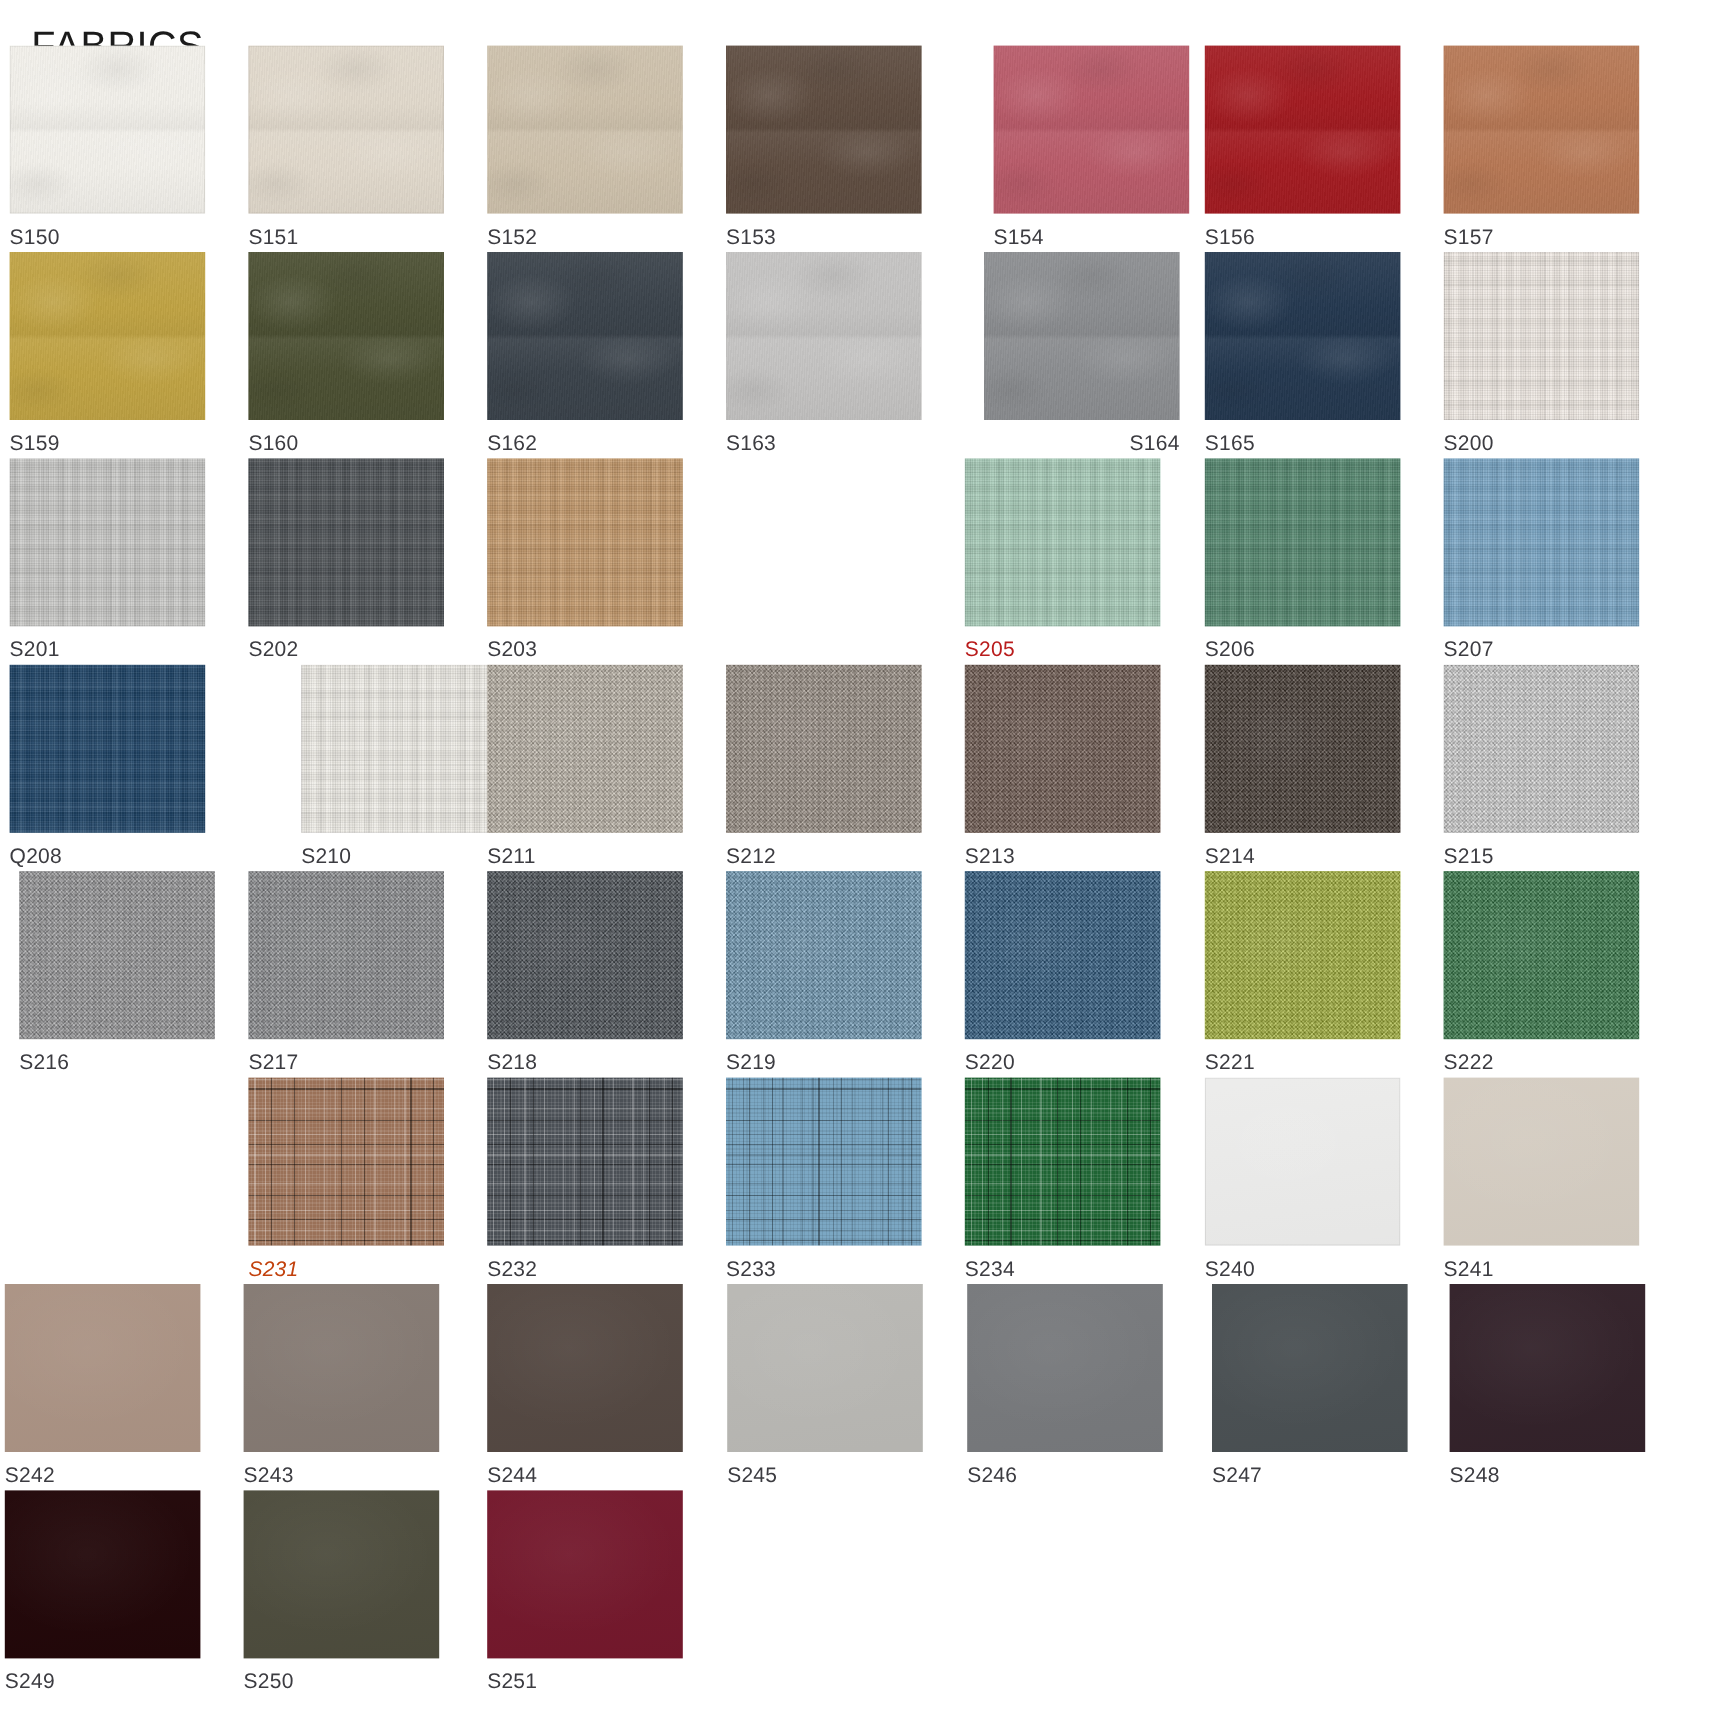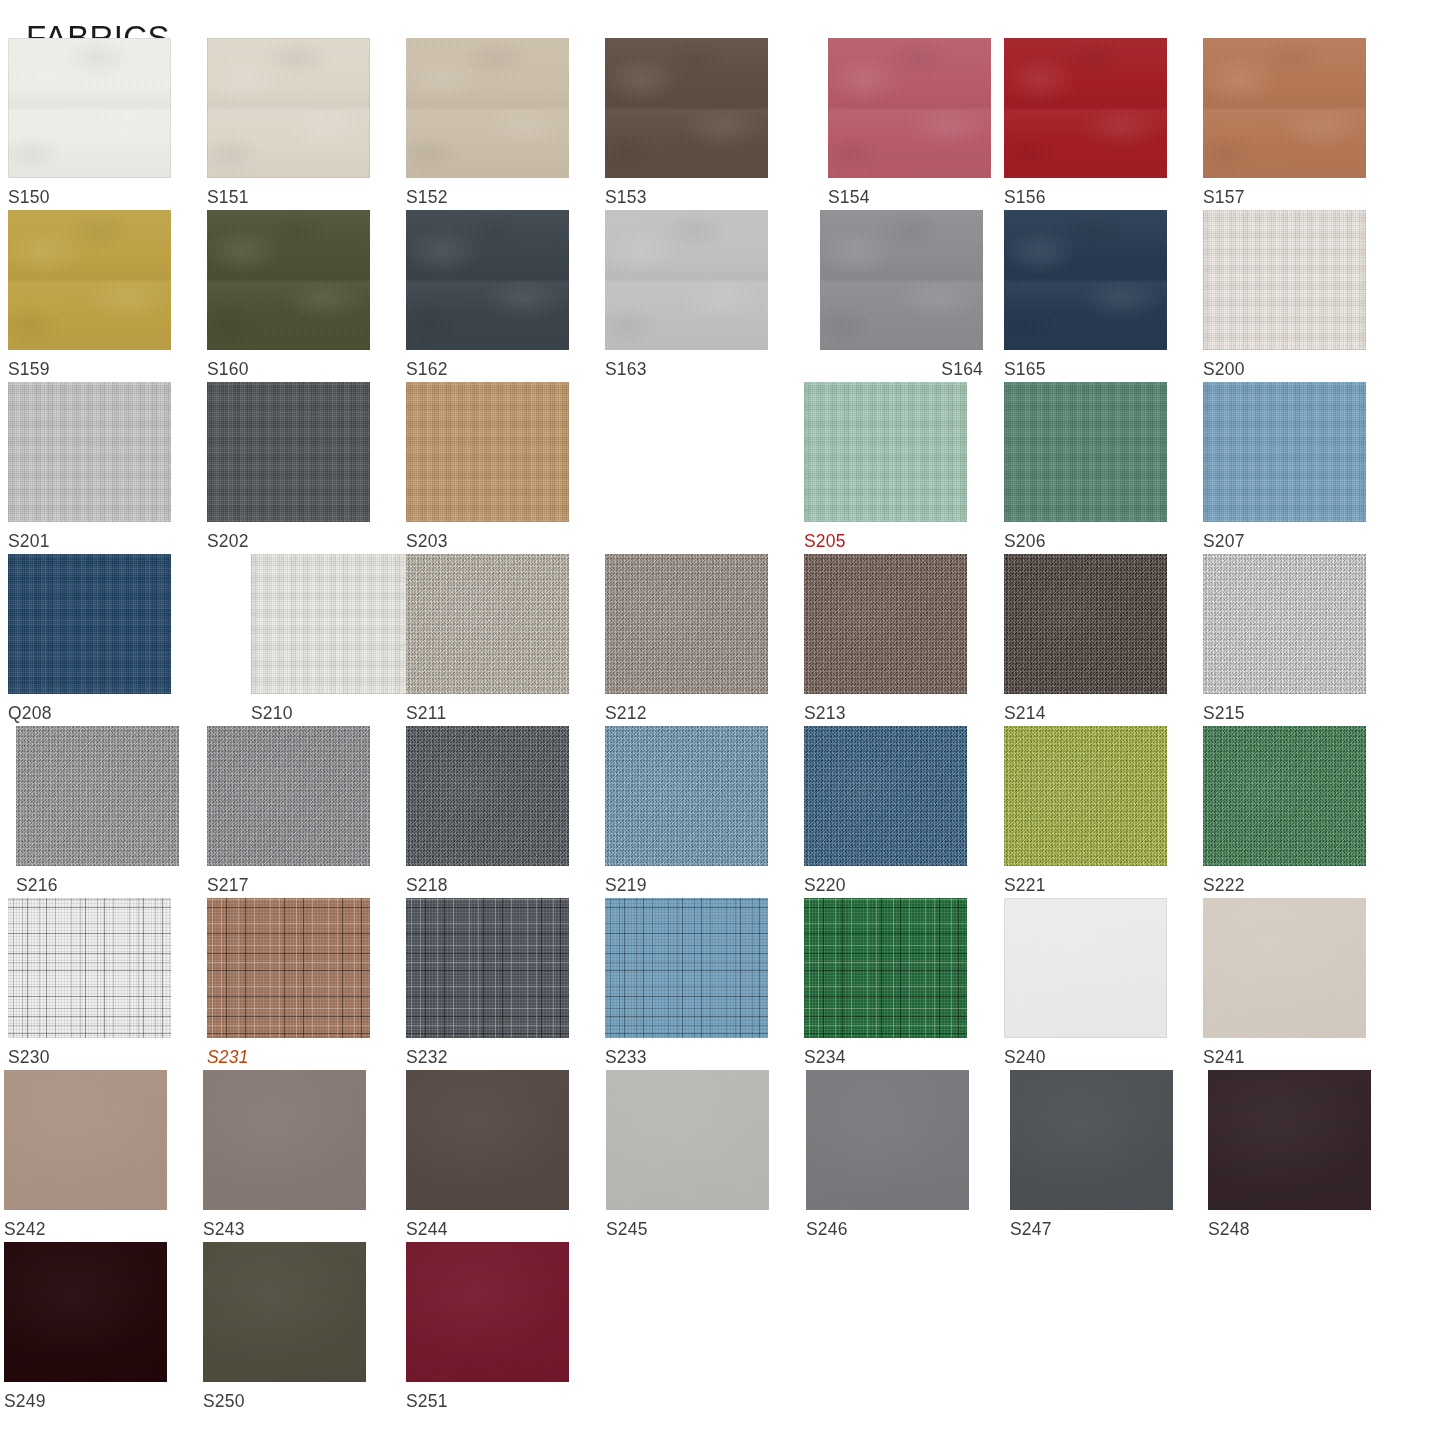--- a/index.html
+++ b/index.html
@@ -324,26 +324,20 @@
         <div class="label" style="color: rgb(60, 60, 65);">S221</div>
       </div>
       <div class="cell" style="left: 1203px;">
         <div class="swatch" title="S222" style="background: rgb(44, 119, 65);">
           <div class="tex heather"></div>
         </div>
         <div class="label" style="color: rgb(60, 60, 65);">S222</div>
       </div>
     </div>
     <div class="row">
-      <div class="cell" style="left: 8px;">
-        <div class="swatch edge" title="S230" style="background: rgb(240, 240, 240);">
-          <div class="tex hatch" style="--hd: rgba(0,0,0,.34); --hl: rgba(0,0,0,.18); --hf: rgba(0,0,0,.07);"></div>
-        </div>
-        <div class="label" style="color: rgb(60, 60, 65);">S230</div>
-      </div>
       <div class="cell" style="left: 207px;">
         <div class="swatch" title="S231" style="background: rgb(154, 113, 88);">
           <div class="tex hatch" style="--hd: rgba(0,0,0,.42); --hl: rgba(255,255,255,.26); --hf: rgba(255,255,255,.09);"></div>
         </div>
         <div class="label" style="color: #c2410c; font-style: italic;">S231</div>
       </div>
       <div class="cell" style="left: 406px;">
         <div class="swatch" title="S232" style="background: rgb(75, 80, 86);">
           <div class="tex hatch" style="--hd: rgba(0,0,0,.42); --hl: rgba(255,255,255,.26); --hf: rgba(255,255,255,.09);"></div>
         </div>

